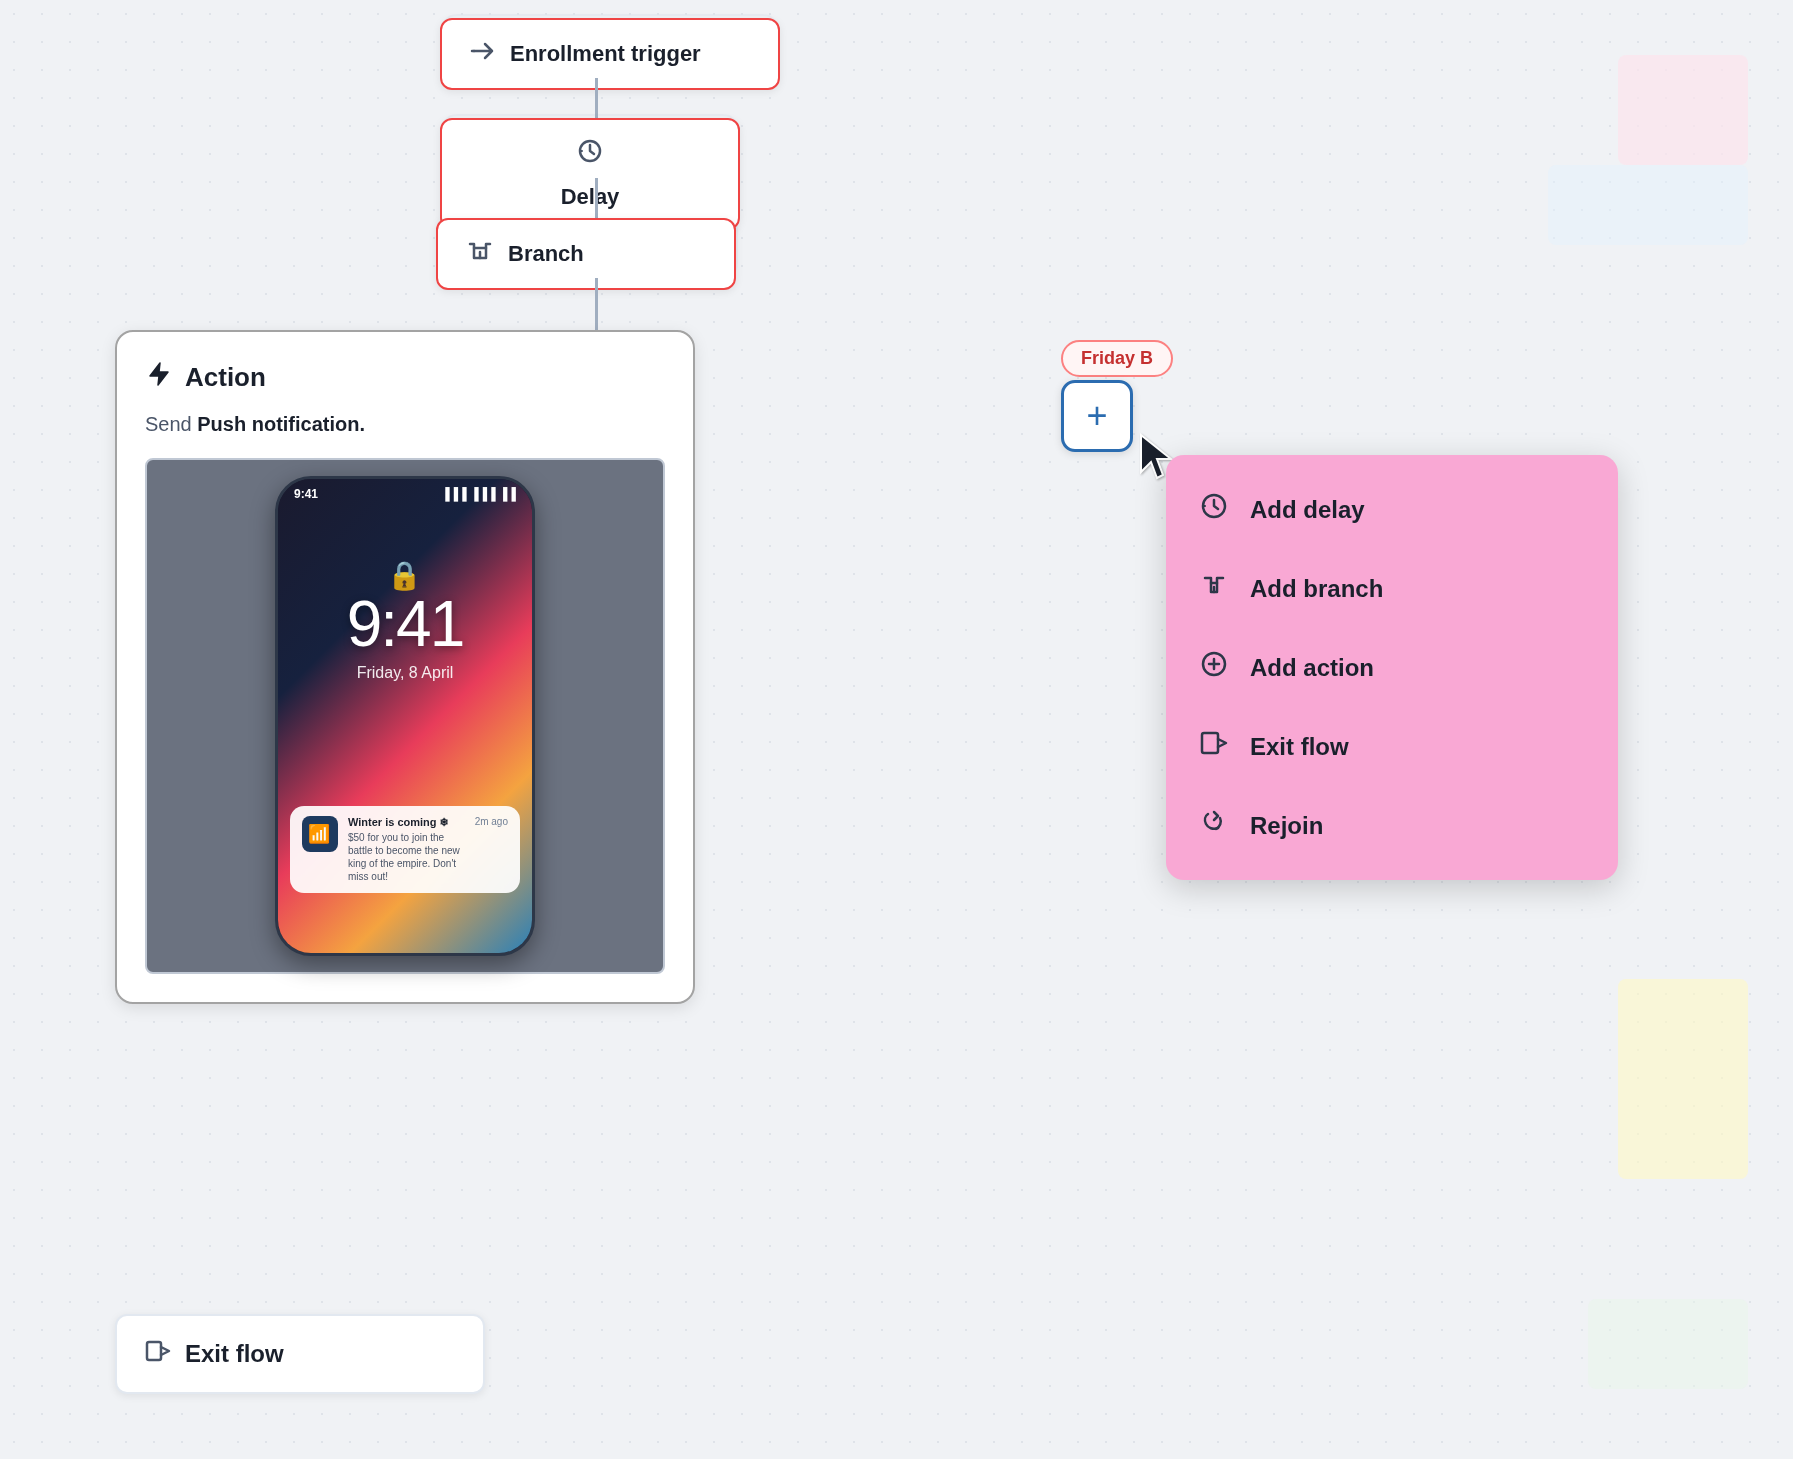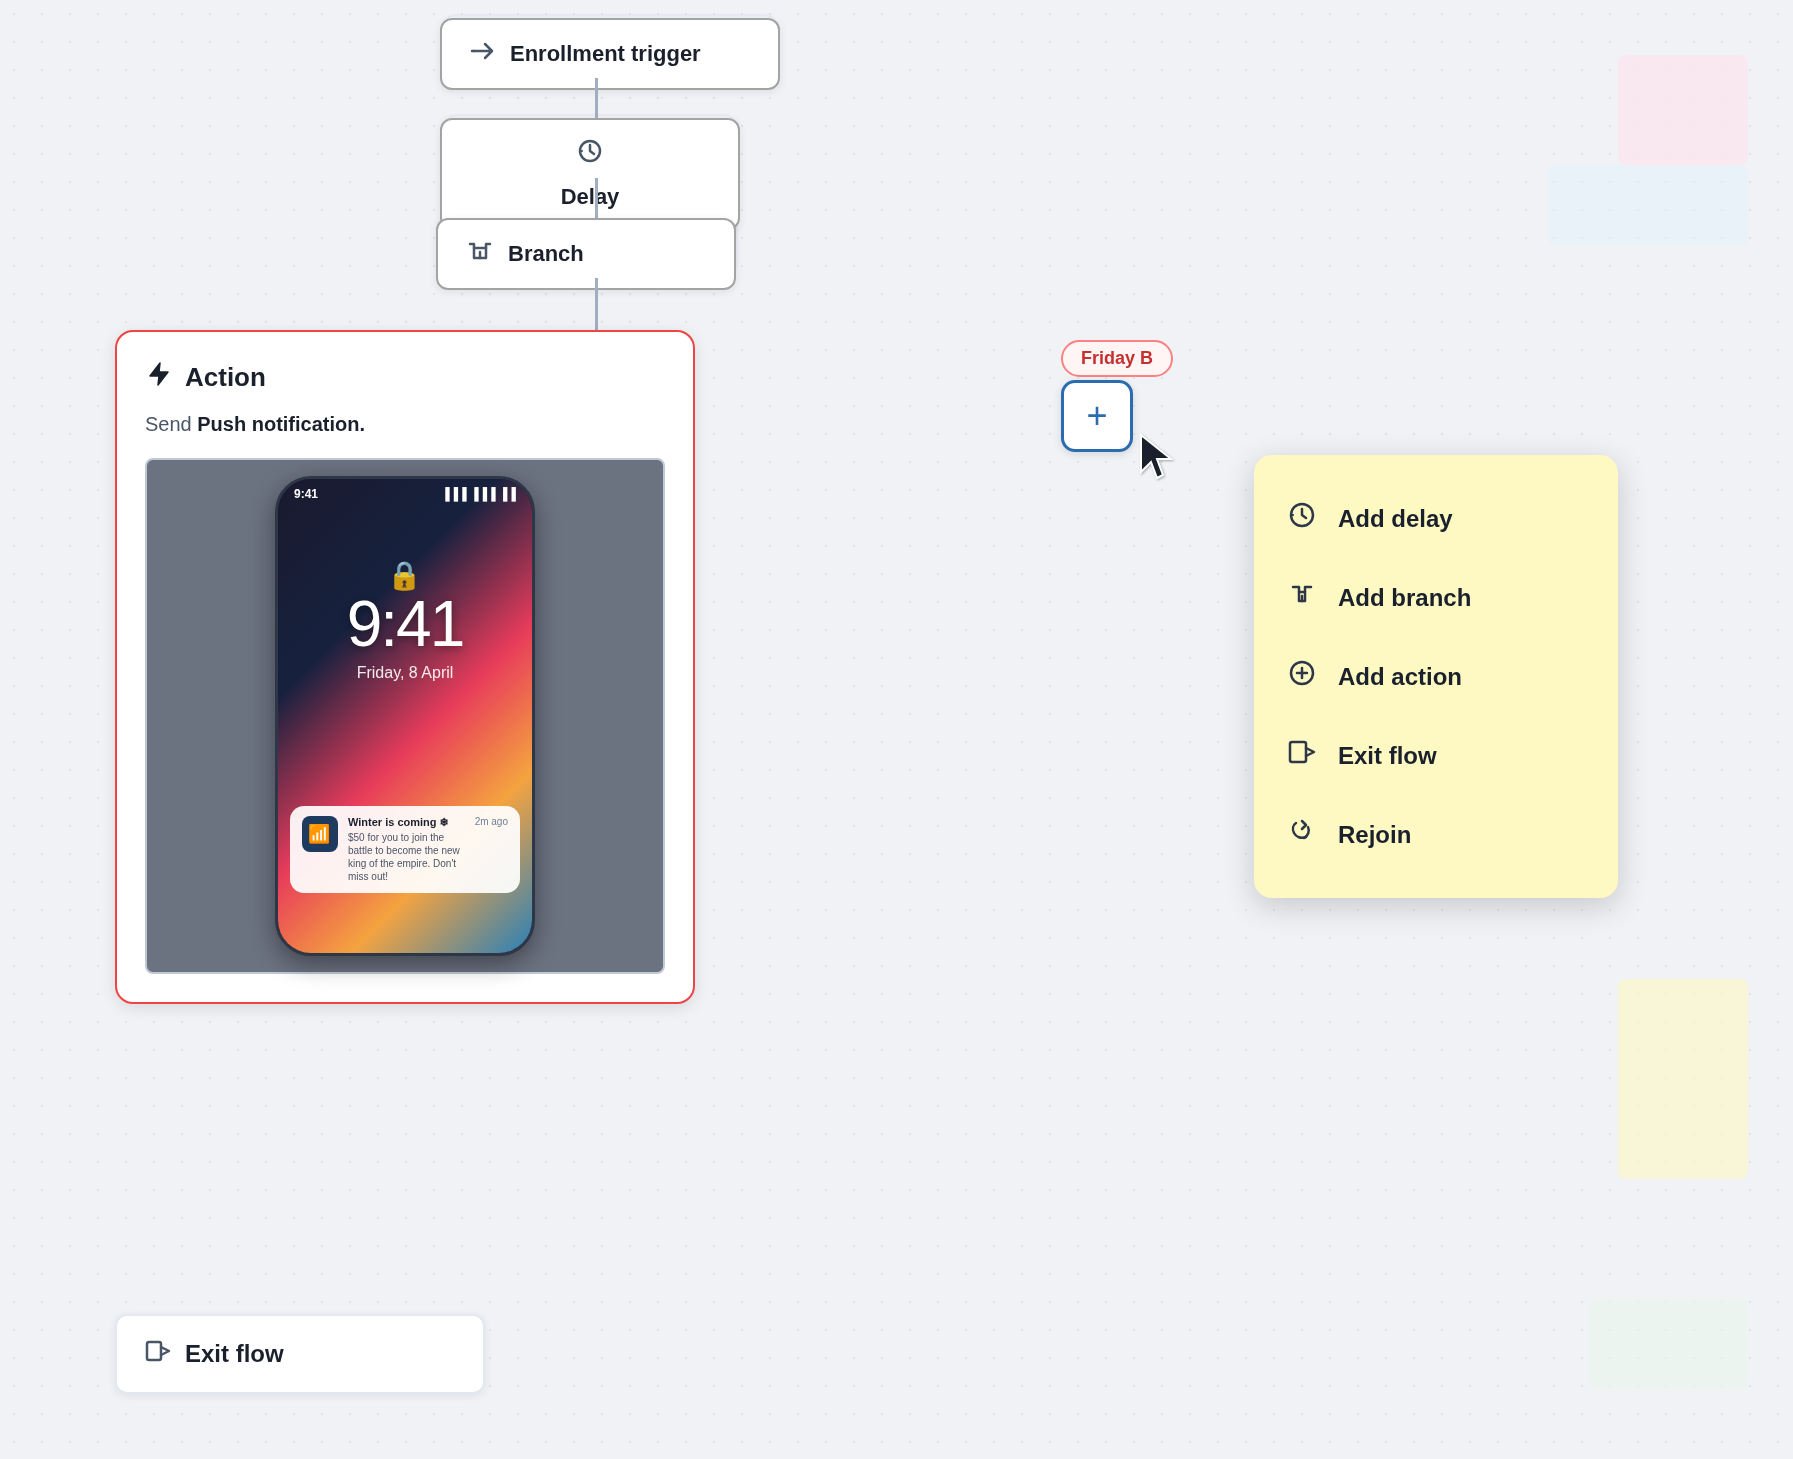--- a/index.html
+++ b/index.html
@@ -15,21 +15,21 @@
     .canvas {
       position: relative;
       width: 100%;
       height: 100%;
     }
 
     
     .flow-node {
       position: absolute;
       background: #ffffff;
-      border: 2px solid #a3a3a3;
+      border: 2px solid #ef4444;
       border-radius: 12px;
       padding: 18px 28px;
       display: flex;
       align-items: center;
       gap: 14px;
       font-size: 22px;
       font-weight: 600;
       color: #1a202c;
       box-shadow: 0 2px 8px rgba(0,0,0,0.08);
       white-space: nowrap;
@@ -122,21 +122,21 @@
       filter: drop-shadow(1px 1px 1px rgba(0,0,0,0.3));
     }
 
     
     .action-card {
       position: absolute;
       top: 330px;
       left: 115px;
       width: 580px;
       background: #ffffff;
-      border: 2px solid #ef4444;
+      border: 2px solid #a3a3a3;
       border-radius: 18px;
       padding: 28px;
       box-shadow: 0 4px 16px rgba(0,0,0,0.1);
       z-index: 5;
     }
 
     .action-card-header {
       display: flex;
       align-items: center;
       gap: 12px;
@@ -319,25 +319,25 @@
       color: #1a202c;
       box-shadow: 0 2px 8px rgba(0,0,0,0.08);
       z-index: 5;
     }
 
     
     .dropdown-menu {
       position: absolute;
       top: 455px;
       right: 175px;
-      width: 364px;
-      background: #fef9c3;
+      width: 452px;
+      background: #f9a8d4;
       border-radius: 18px;
       box-shadow: 0 8px 32px rgba(0,0,0,0.18);
-      padding: 24px 0;
+      padding: 15px 0;
       z-index: 20;
     }
 
     .dropdown-item {
       display: flex;
       align-items: center;
       gap: 20px;
       padding: 22px 32px;
       cursor: pointer;
       transition: background 0.15s;

